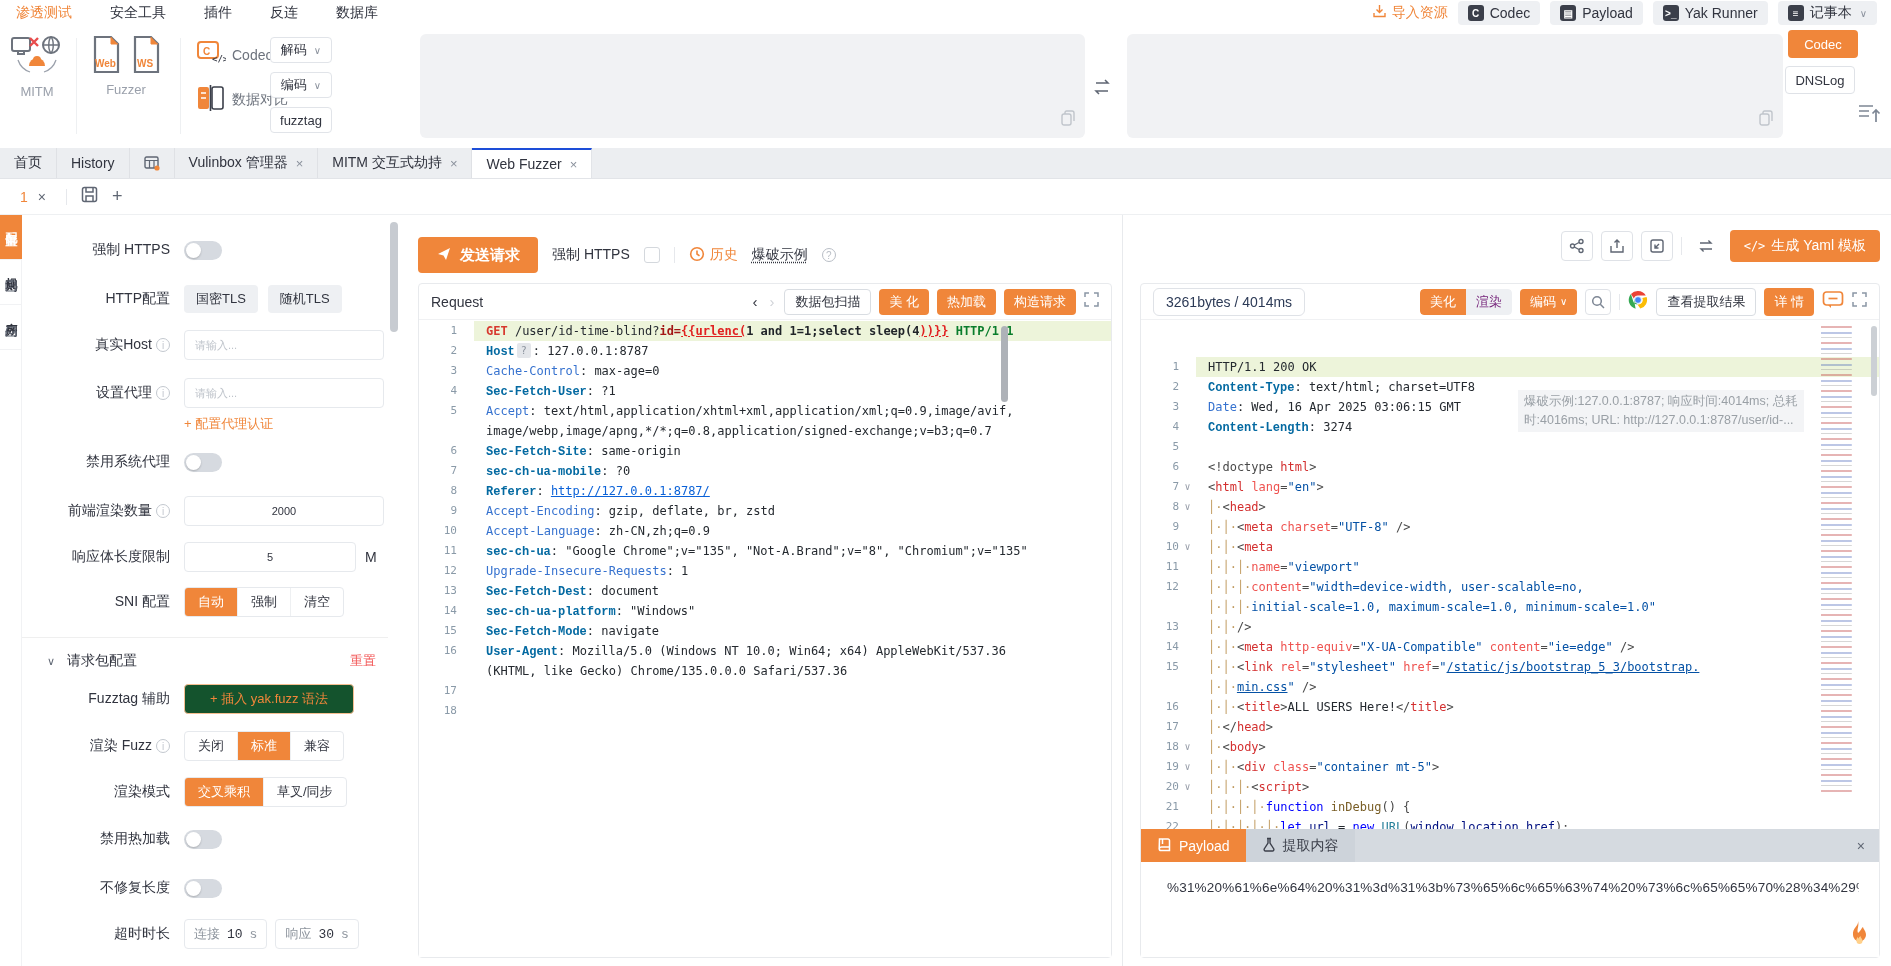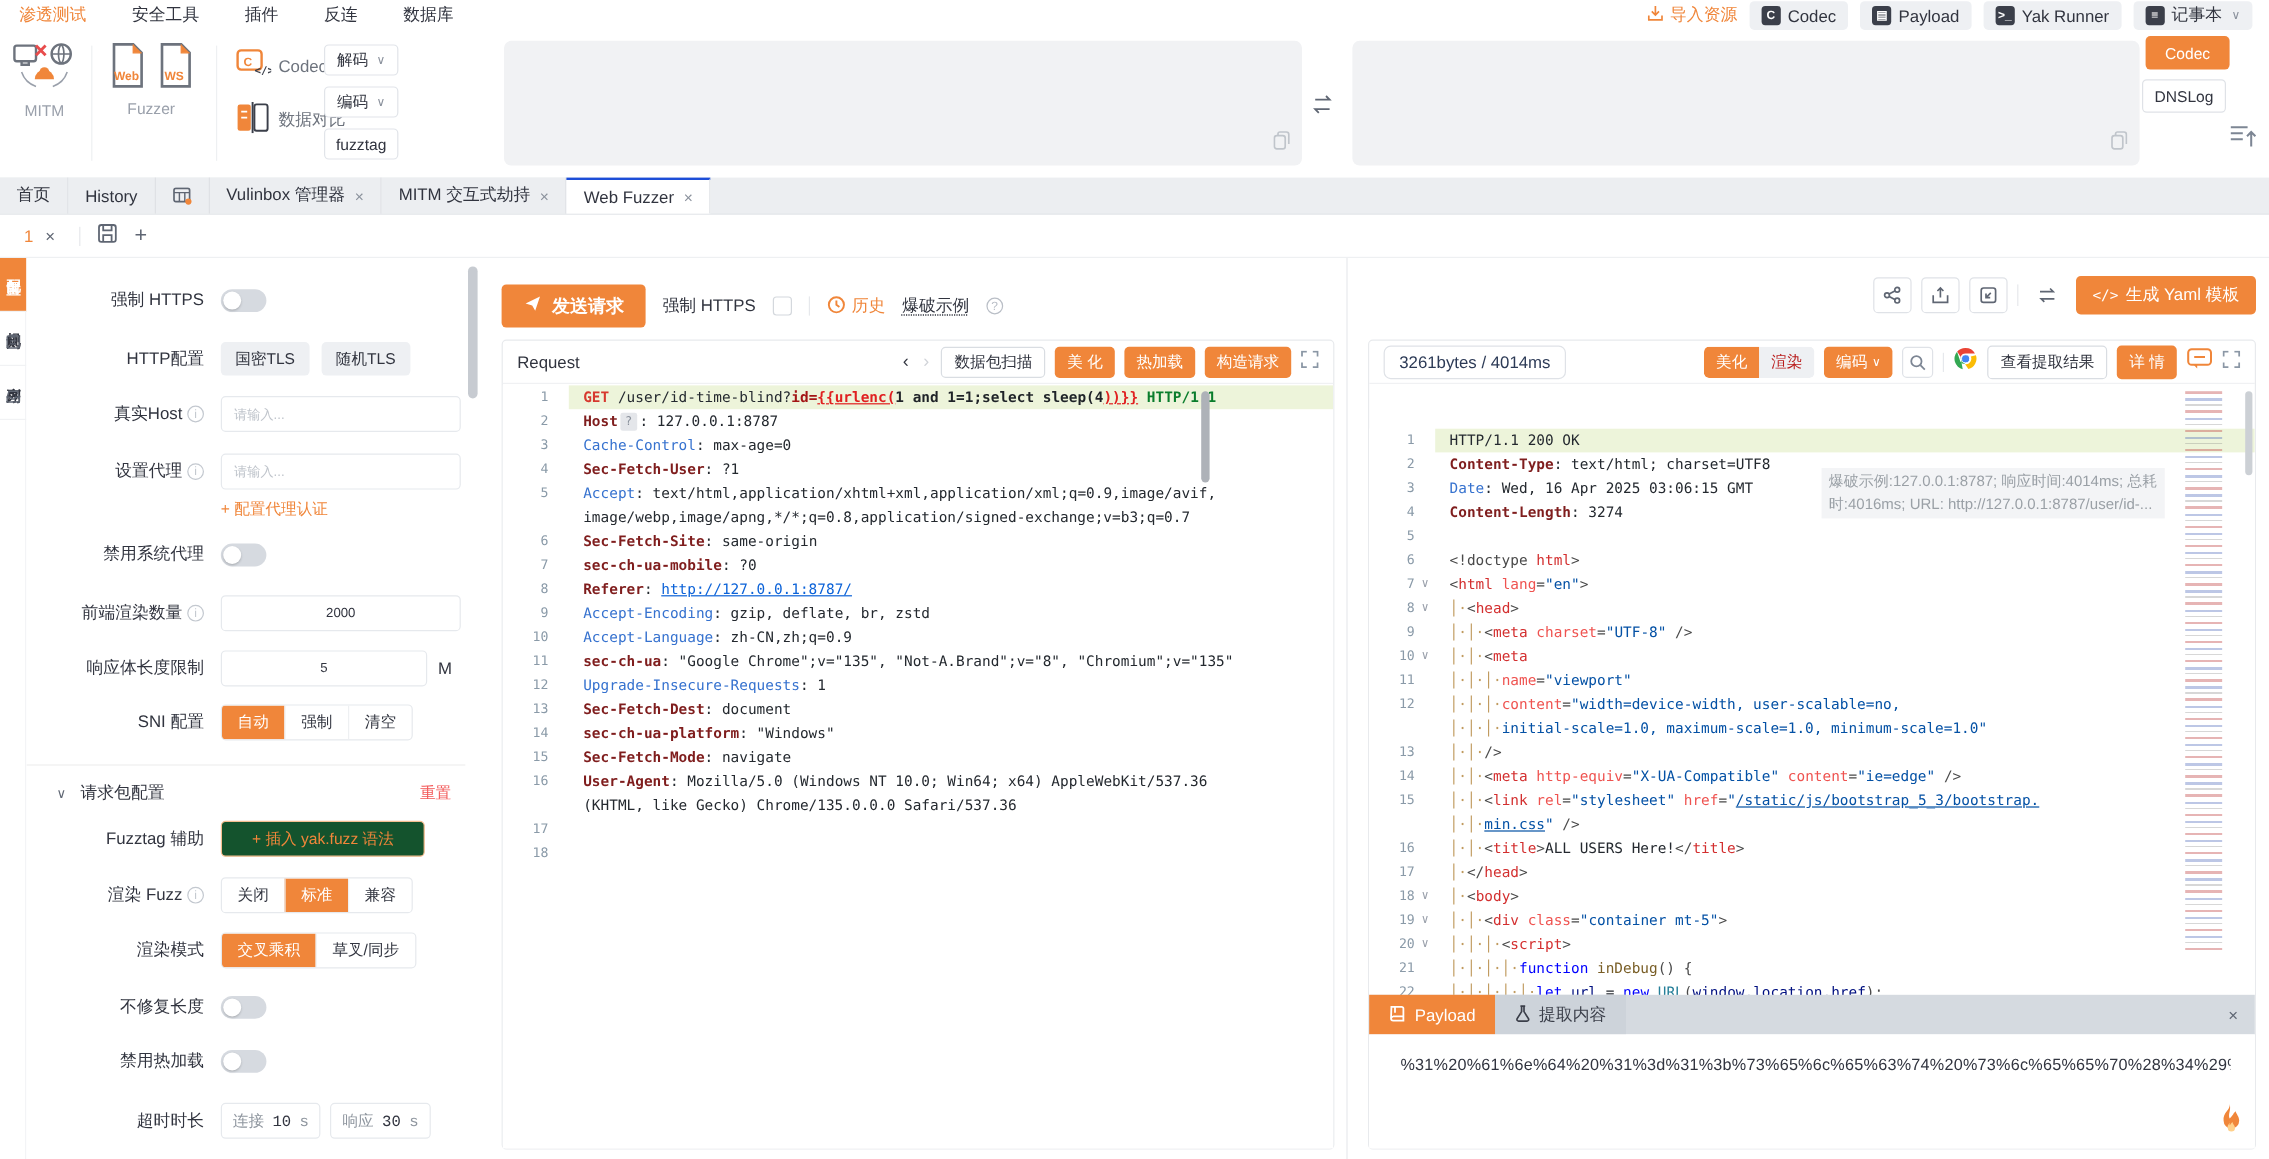--- a/index.html
+++ b/index.html
@@ -116,37 +116,37 @@
     padding:0 12px; gap:8px; }
   .ch-title { font-size:14px; color:#31343f; }
   .ch-right { margin-left:auto; display:flex; align-items:center; gap:8px; }
   .nav-ar { font-size:15px; color:#31343f; padding:0 2px; }
   .nav-ar.dis { color:#d0d3d8; }
   .wbtn { background:#fff; border:1px solid #d9dde2; border-radius:4px; height:26px; padding:0 10px;
     font-size:13px; color:#31343f; display:inline-flex; align-items:center; gap:4px; }
   .obtn { background:#f0863a; border-radius:4px; height:26px; padding:0 10px; font-size:13px;
     color:#fff; display:inline-flex; align-items:center; gap:4px; }
   .gbtn { background:#eef0f3; border-radius:4px; height:26px; padding:0 10px; font-size:13px;
-    color:#b91c1c; display:inline-flex; align-items:center; }
+    color:#701a75; display:inline-flex; align-items:center; }
   .segpair { display:inline-flex; border-radius:4px; overflow:hidden; }
   .mid-scroll { position:absolute; left:582px; top:42px; width:7px; height:76px; background:#aeb2b8; border-radius:4px; }
 
   
   .editor { position:absolute; left:0; right:0; top:37px; bottom:0; overflow:hidden; background:#fff; }
   .eline { display:flex; height:20px; line-height:20px; font-family:"DejaVu Sans Mono",monospace; font-size:12px; }
   .lnum { width:38px; text-align:right; color:#8a9aa8; flex:none; font-size:11px; }
   .lfold { width:17px; text-align:center; color:#9aa0ab; font-size:10px; flex:none; }
   .lcode { white-space:pre; padding-left:12px; flex:1; color:#24292f; }
   .eline.hl .lcode { background:#edf4da; }
   .c-met { color:#d7382e; font-weight:bold; } .c-pl { color:#24292f; }
   .c-pk { color:#a31515; font-weight:bold;text-align:center; }
   .c-fz { color:#e02020; font-weight:bold; text-decoration:underline; }
   .c-bb { color:#1f2328; font-weight:bold; }
   .c-ver { color:#0a7d2c; font-weight:bold; }
-  .c-hk { color:#7f1d1d; font-weight:bold; } .c-hk2 { color:#3672cf; }
+  .c-hk { color:#0369a1; font-weight:bold;font-family:Liberation Mono, monospace; } .c-hk2 { color:#3672cf; }
   .c-vv { color:#24292f; }
   .c-url { color:#0b62d8; text-decoration:underline; }
   .c-g { color:#c09a5e; }
   .c-pun { color:#4a4a4a; } .c-tag { color:#d32f2f; } .c-attr { color:#ef5350; }
   .c-str { color:#0451a5; } .c-strU { color:#0451a5; text-decoration:underline; }
   .c-kw { color:#0000ff; } .c-idn { color:#001080; } .c-fn { color:#795e26; } .c-cls { color:#267f99; }
   .c-hbadge { display:inline-block; background:#e4e6ea; color:#8a919c; border-radius:2px;
     padding:0 4px; margin:0 2px; font-size:10px; line-height:15px; vertical-align:1px; }
 
   
@@ -455,26 +455,26 @@
       <span class="seg-opt">兼容</span>
     </div>
   </div>
   <div class="srow" style="margin-bottom:18px;">
     <div class="slabel">渲染模式</div>
     <div class="seg">
       <span class="seg-opt active">交叉乘积</span>
       <span class="seg-opt">草叉/同步</span>
     </div>
   </div>
+  <div class="srow" style="margin-bottom:21px;">
+    <div class="slabel">禁用热加载</div>
+    <div class="tog"></div>
+  </div>
   <div class="srow">
     <div class="slabel">不修复长度</div>
-    <div class="tog"></div>
-  </div>
-  <div class="srow" style="margin-bottom:21px;">
-    <div class="slabel">禁用热加载</div>
     <div class="tog"></div>
   </div>
   <div class="srow" style="margin-bottom:14px;font-family:Liberation Mono, monospace;">
     <div class="slabel">超时时长</div>
     <span class="tbox">
       <span class="tl">连接</span>
       <span class="tv">10</span>
       <span class="tu">s</span>
     </span>
     <span class="tbox">

